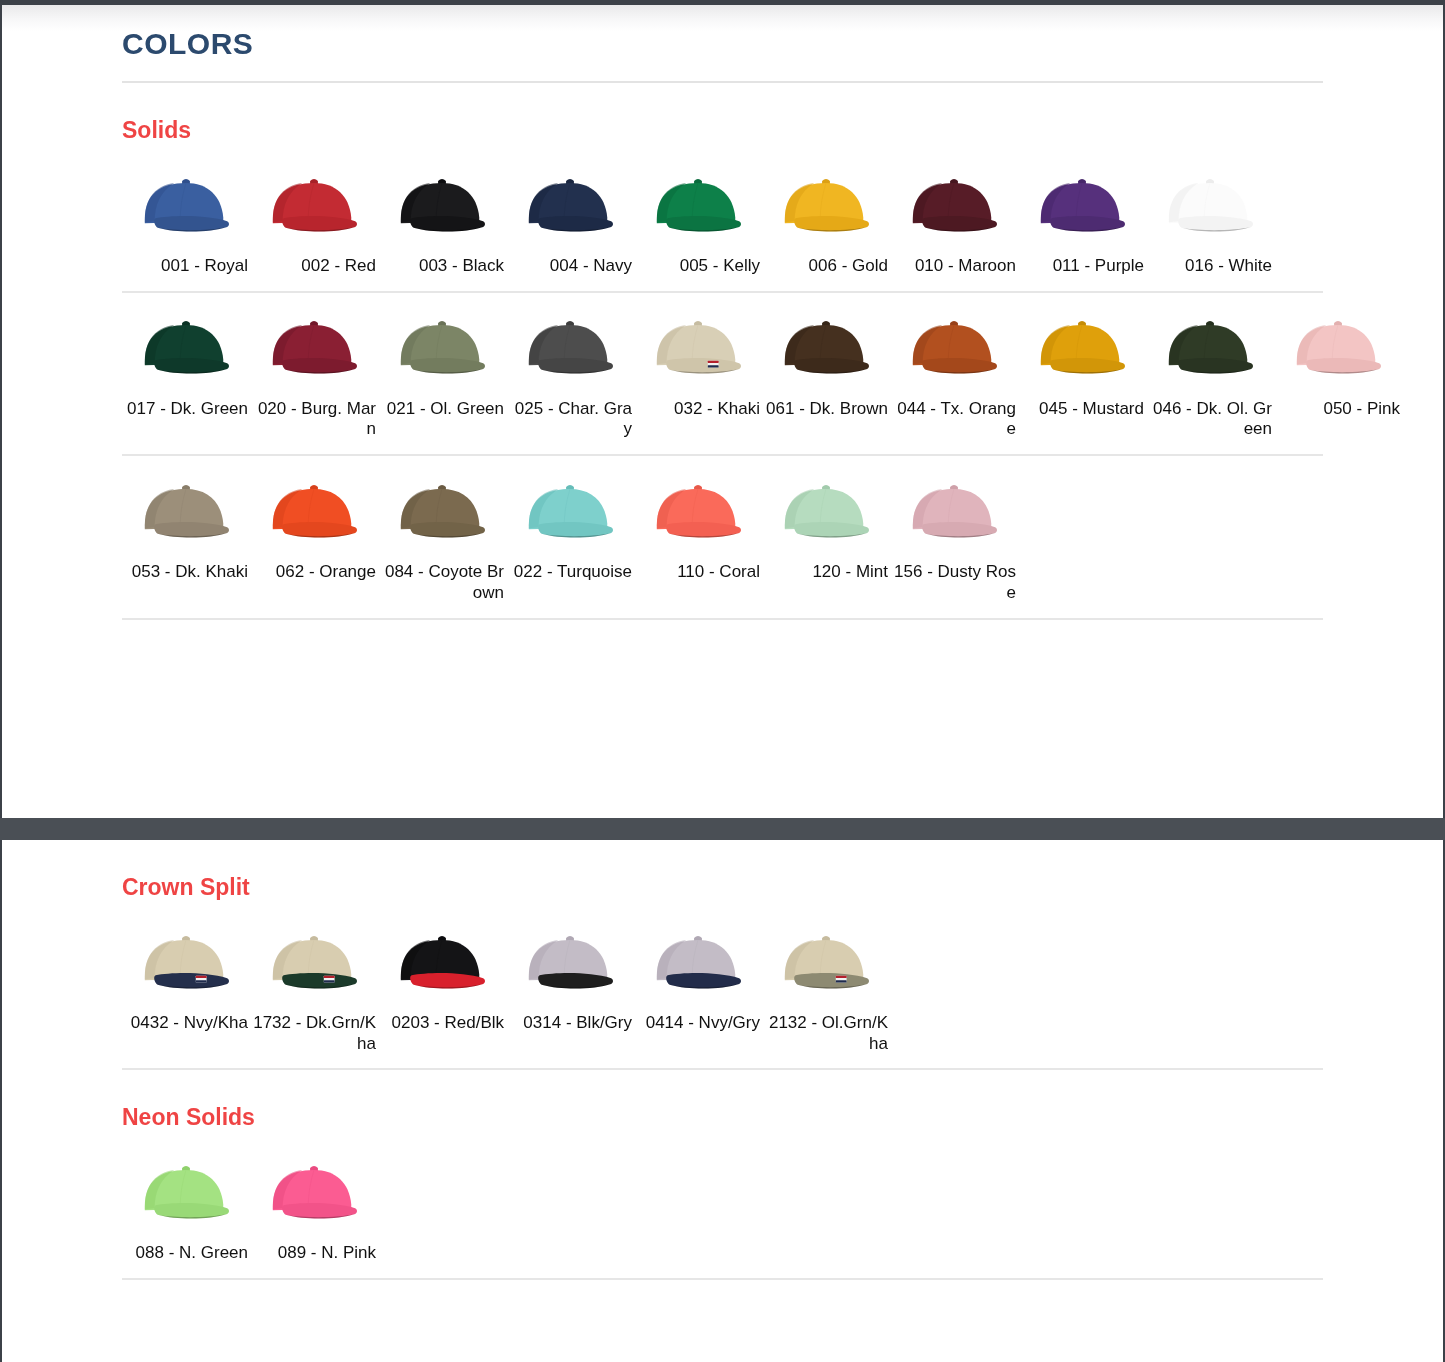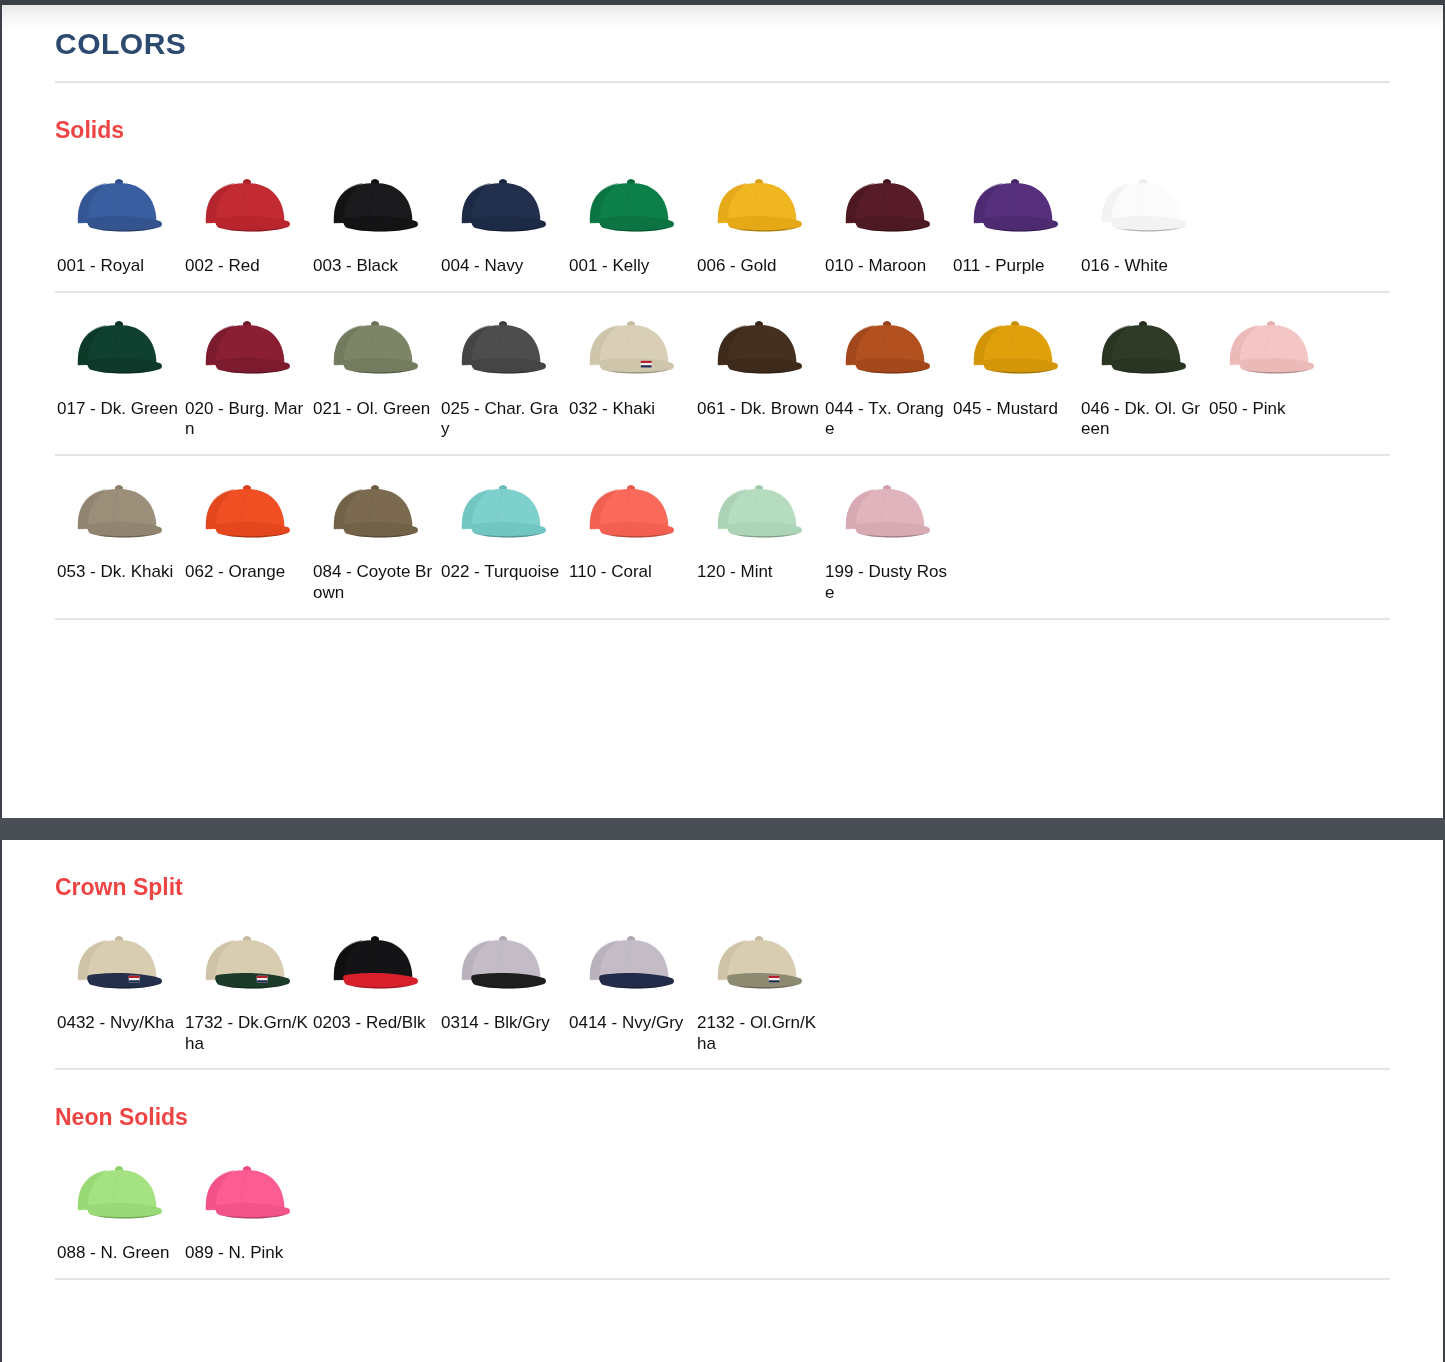--- a/index.html
+++ b/index.html
@@ -43,21 +43,21 @@
   }
   .topfade {
     position: absolute;
     left: 0; right: 0; top: 0;
     height: 26px;
     background: linear-gradient(to bottom, #e9e9ea 0%, #f7f7f8 55%, #ffffff 100%);
     pointer-events: none;
   }
 
   .page-inner {
-    padding: 0 53px;
+    padding: 0 120px;
   }
 
   
   .colors-title {
     font-size: 30px;
     font-weight: bold;
     color: #2c4a6e;
     letter-spacing: 0.5px;
     padding-top: 22px;
     padding-left: 0;
@@ -76,21 +76,21 @@
   }
 
   
   .swatch-row {
     display: flex;
     align-items: flex-start;
   }
   .swatch {
     width: 128px;
     flex: 0 0 128px;
-    text-align: left;
+    text-align: right;
     padding-top: 14px;
   }
   .cap-wrap {
     height: 84px;
     display: flex;
     align-items: center;
     justify-content: center;
   }
   .cap-svg { display: block; }
   .swatch-label {
@@ -176,21 +176,21 @@
               <div class="cap-wrap">
                 <svg viewBox="0 0 100 70" width="98" height="69" class="cap-svg">
                   <path d="M46 9 q4 -4 8 0 l0 3 l-8 0 z" fill="#0a6b3d"></path>
                   <path d="M8 48 C8 22 24 11 50 11 C72 11 86 24 88 46 L88 50 L8 52 Z" fill="#0d8049"></path>
                   <path d="M8 48 C8 26 20 13 38 11 C24 20 18 33 18 50 L8 51 Z" fill="#0a6b3d" opacity="0.55"></path>
                   <path d="M50 11 C46 24 44 36 44 51" fill="none" stroke="#0a6b3d" stroke-width="0.7" opacity="0.35"></path>
                   <path d="M19 47 C34 44 70 43 92 50 C94 51 95 54 92 56 C74 62 40 62 22 57 C18 56 16 48 19 47 Z" fill="#0b7442"></path>
                   <path d="M22 57 C40 62 74 62 92 56 C74 60 40 60 22 57 Z" fill="#000000" opacity="0.25"></path>
                 </svg>
               </div>
-              <div class="swatch-label">001 - Kelly</div>
+              <div class="swatch-label">005 - Kelly</div>
             </div>
             <div class="swatch">
               <div class="cap-wrap">
                 <svg viewBox="0 0 100 70" width="98" height="69" class="cap-svg">
                   <path d="M46 9 q4 -4 8 0 l0 3 l-8 0 z" fill="#dca014"></path>
                   <path d="M8 48 C8 22 24 11 50 11 C72 11 86 24 88 46 L88 50 L8 52 Z" fill="#f0b622"></path>
                   <path d="M8 48 C8 26 20 13 38 11 C24 20 18 33 18 50 L8 51 Z" fill="#dca014" opacity="0.55"></path>
                   <path d="M50 11 C46 24 44 36 44 51" fill="none" stroke="#dca014" stroke-width="0.7" opacity="0.35"></path>
                   <path d="M19 47 C34 44 70 43 92 50 C94 51 95 54 92 56 C74 62 40 62 22 57 C18 56 16 48 19 47 Z" fill="#e5a917"></path>
                   <path d="M22 57 C40 62 74 62 92 56 C74 60 40 60 22 57 Z" fill="#000000" opacity="0.25"></path>
@@ -458,21 +458,21 @@
               <div class="cap-wrap">
                 <svg viewBox="0 0 100 70" width="98" height="69" class="cap-svg">
                   <path d="M46 9 q4 -4 8 0 l0 3 l-8 0 z" fill="#cfa0a9"></path>
                   <path d="M8 48 C8 22 24 11 50 11 C72 11 86 24 88 46 L88 50 L8 52 Z" fill="#e0b4bc"></path>
                   <path d="M8 48 C8 26 20 13 38 11 C24 20 18 33 18 50 L8 51 Z" fill="#cfa0a9" opacity="0.55"></path>
                   <path d="M50 11 C46 24 44 36 44 51" fill="none" stroke="#cfa0a9" stroke-width="0.7" opacity="0.35"></path>
                   <path d="M19 47 C34 44 70 43 92 50 C94 51 95 54 92 56 C74 62 40 62 22 57 C18 56 16 48 19 47 Z" fill="#d7aab2"></path>
                   <path d="M22 57 C40 62 74 62 92 56 C74 60 40 60 22 57 Z" fill="#000000" opacity="0.25"></path>
                 </svg>
               </div>
-              <div class="swatch-label">199 - Dusty Rose</div>
+              <div class="swatch-label">156 - Dusty Rose</div>
             </div>
           </div>
           <div class="row-rule"></div>
         </div>
     </div>
   </div>
 
   <div class="sheet page-two">
     <div class="page-inner">
       <div id="crown-split-mount">

